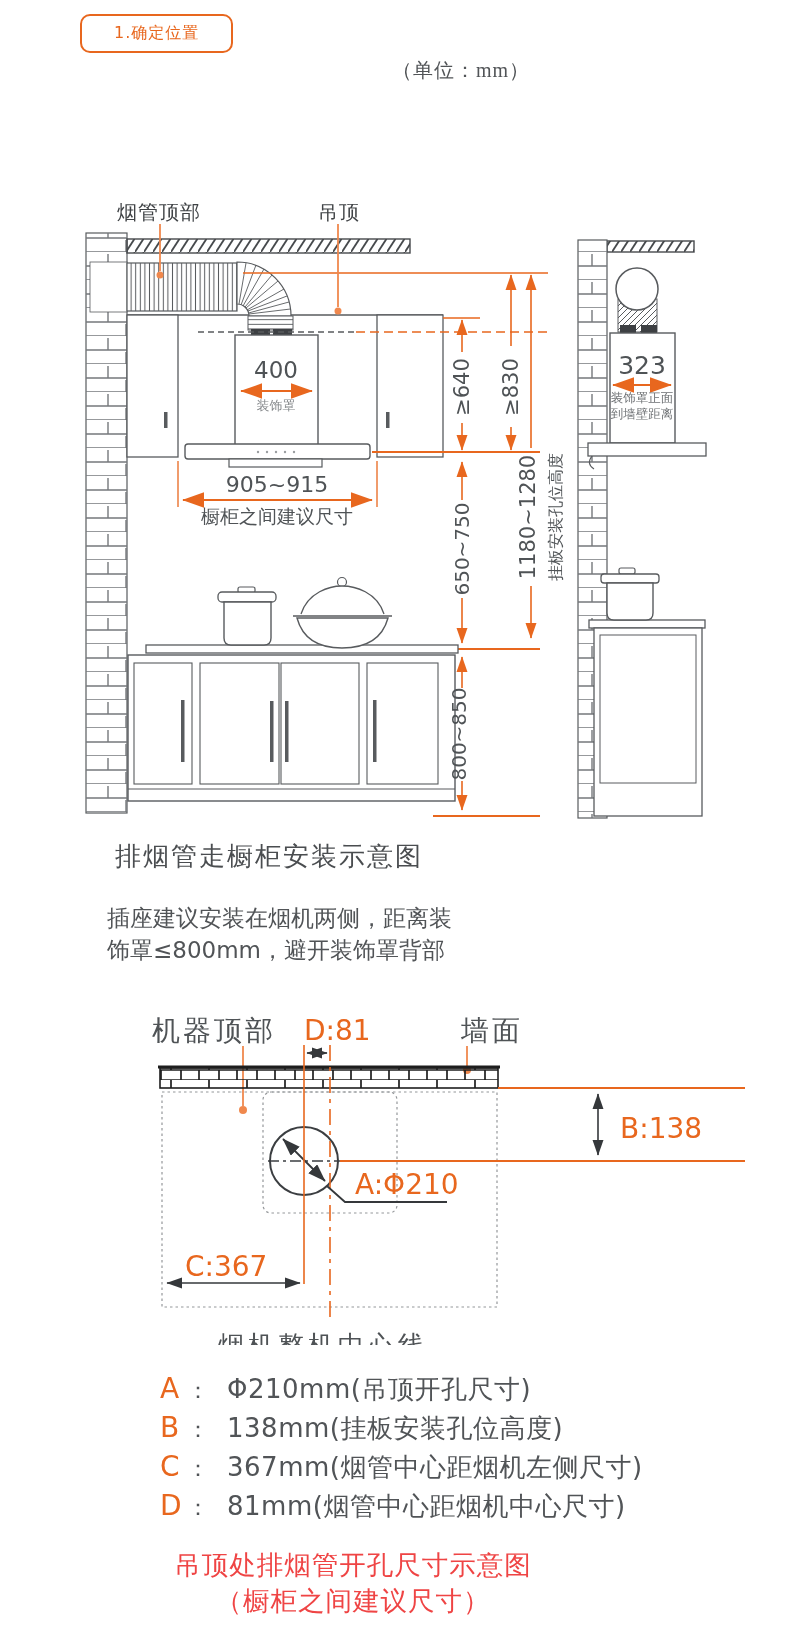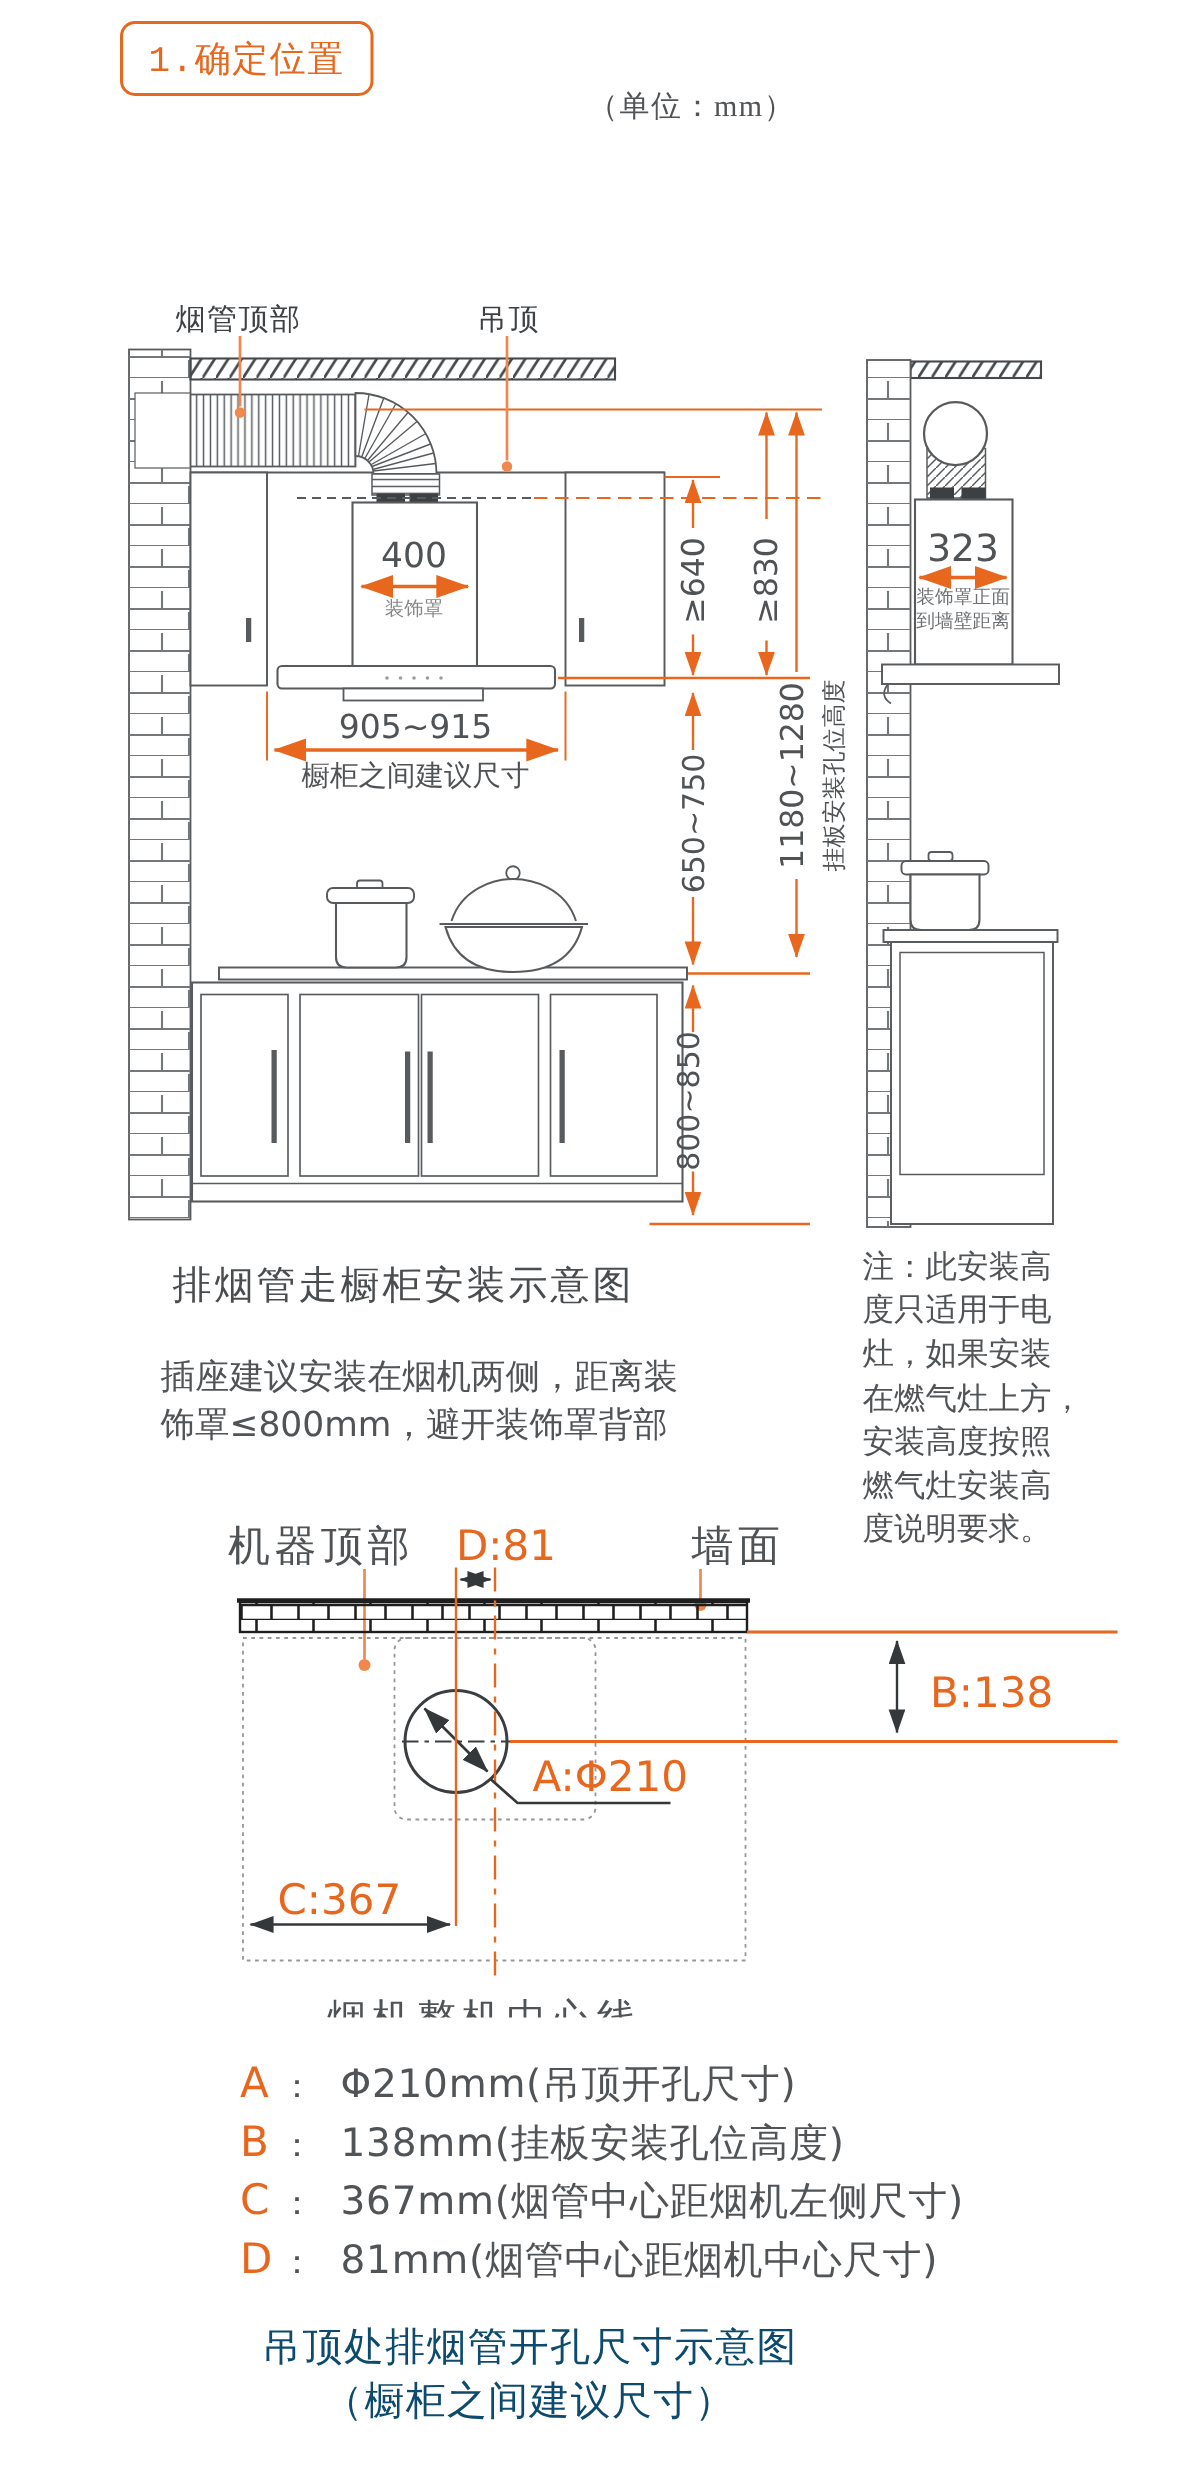--- a/index.html
+++ b/index.html
@@ -1,31 +1,31 @@
 <!DOCTYPE html>
 <html><head>
 <meta charset="utf-8">
 <style>
   html,body{margin:0;padding:0;background:#ffffff;}
   #page{position:relative;width:790px;height:1646px;background:#fff;overflow:hidden;
         font-family:"DejaVu Sans","Liberation Sans",sans-serif;color:#4F5356;}
   .abs{position:absolute;}
-  #title-box{left:80px;top:14px;padding:7px 17px;border:2.5px solid #E8671E;border-radius:10px;
-             color:#E8671E;font-size:24px;font-weight:500;letter-spacing:1px;font-family:Liberation Mono, monospace;}
+  #title-box{left:80px;top:14px;padding:7px 32px;border:2.5px solid #E8671E;border-radius:10px;
+             color:#E8671E;font-size:16px;font-weight:500;letter-spacing:1px;}
   #unit-note{left:392px;top:57px;font-size:20px;color:#515457;letter-spacing:1px;font-family:Liberation Serif, serif;}
   #intro{left:88px;top:108px;font-size:23px;line-height:38px;color:#515457;letter-spacing:0.5px;}
   #front-caption{left:115px;top:839px;font-size:26px;color:#4A4D50;letter-spacing:2px;}
   #socket-note{left:107px;top:902px;font-size:23px;line-height:32px;color:#515457;}
   #side-note{left:575px;top:830px;font-size:21px;line-height:29.2px;color:#515457;}
   #legend{left:160px;top:1372px;}
   .legend-row{display:flex;align-items:baseline;height:39px;}
   .lk{color:#E8671E;font-size:28px;width:27px;flex:none;}
   .ls{color:#515457;font-size:22px;width:24px;flex:none;}
   .lt{color:#515457;font-size:26px;letter-spacing:0.5px;white-space:nowrap;margin-left:16px;}
-  #bottom-caption{left:103px;top:1547px;width:500px;text-align:center;color:#0c4a6e;}
+  #bottom-caption{left:103px;top:1547px;width:500px;text-align:center;color:#ef4444;}
   #bottom-caption .bc1{font-size:26.5px;line-height:36px;letter-spacing:1px;}
   #bottom-caption .bc2{font-size:26.5px;line-height:35px;letter-spacing:1px;}
   svg text{font-family:"DejaVu Sans","Liberation Sans",sans-serif;}
   .dimnum{fill:#4F5356;}
   .odim{fill:#E8671E;}
   .lbl{fill:#3F4245;}
 </style>
 </head>
 <body>
 
@@ -225,29 +225,20 @@
     </g>
   </svg>
 
   <div id="front-caption" class="abs">排烟管走橱柜安装示意图</div>
 
   <div id="socket-note" class="abs">
     <span style="display:block">插座建议安装在烟机两侧，距离装</span>
     <span style="display:block">饰罩≤800mm，避开装饰罩背部</span>
   </div>
 
-  <div id="side-note" class="abs">
-    <span style="display:block">注：此安装高</span>
-    <span style="display:block">度只适用于电</span>
-    <span style="display:block">灶，如果安装</span>
-    <span style="display:block">在燃气灶上方，</span>
-    <span style="display:block">安装高度按照</span>
-    <span style="display:block">燃气灶安装高</span>
-    <span style="display:block">度说明要求。</span>
-  </div>
 
   <svg class="abs" style="left:0;top:995px" width="790" height="350" viewBox="0 995 790 350">
     <defs>
       <pattern id="brickD" width="38" height="20" patternUnits="userSpaceOnUse">
         <path d="M0,10H38 M0,20H38 M19,0V10 M9,10V20 M29,10V20" stroke="#1E1E1E" stroke-width="1.7" fill="none"></path>
       </pattern>
     </defs>
 
     <text x="152" y="1040" font-size="28" class="dimnum" letter-spacing="3">机器顶部</text>
     <text x="304" y="1040" font-size="28" class="odim">D:81</text>

